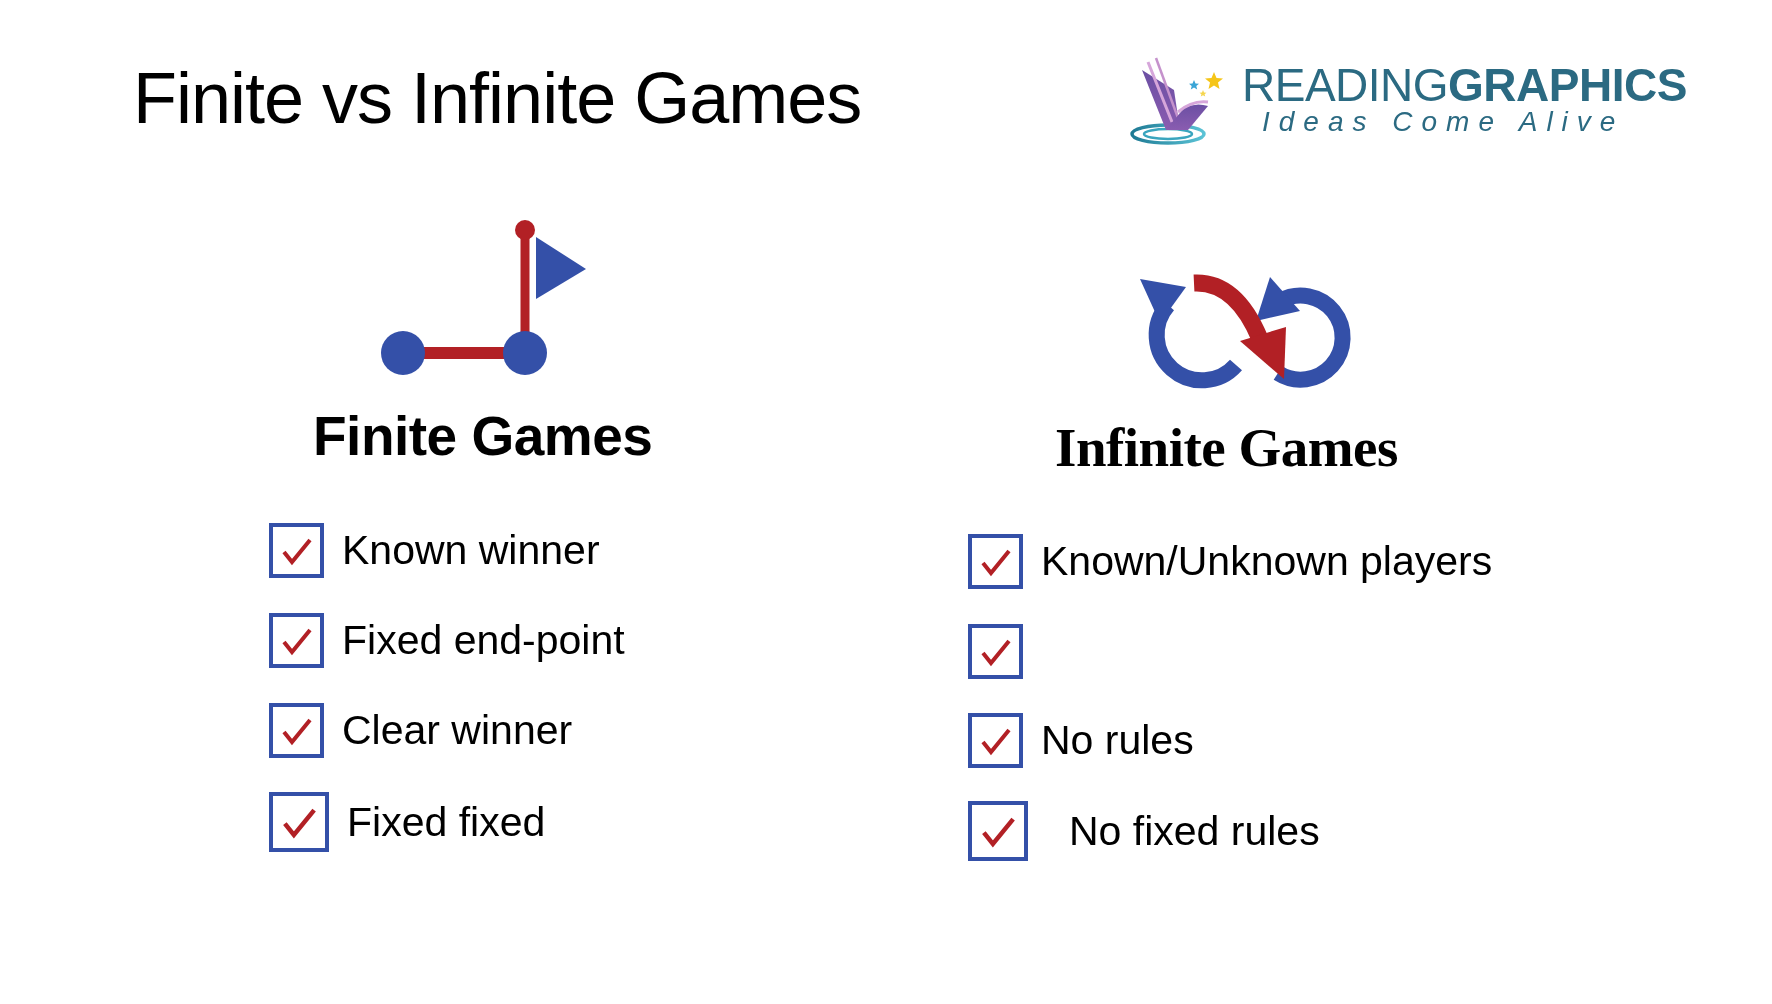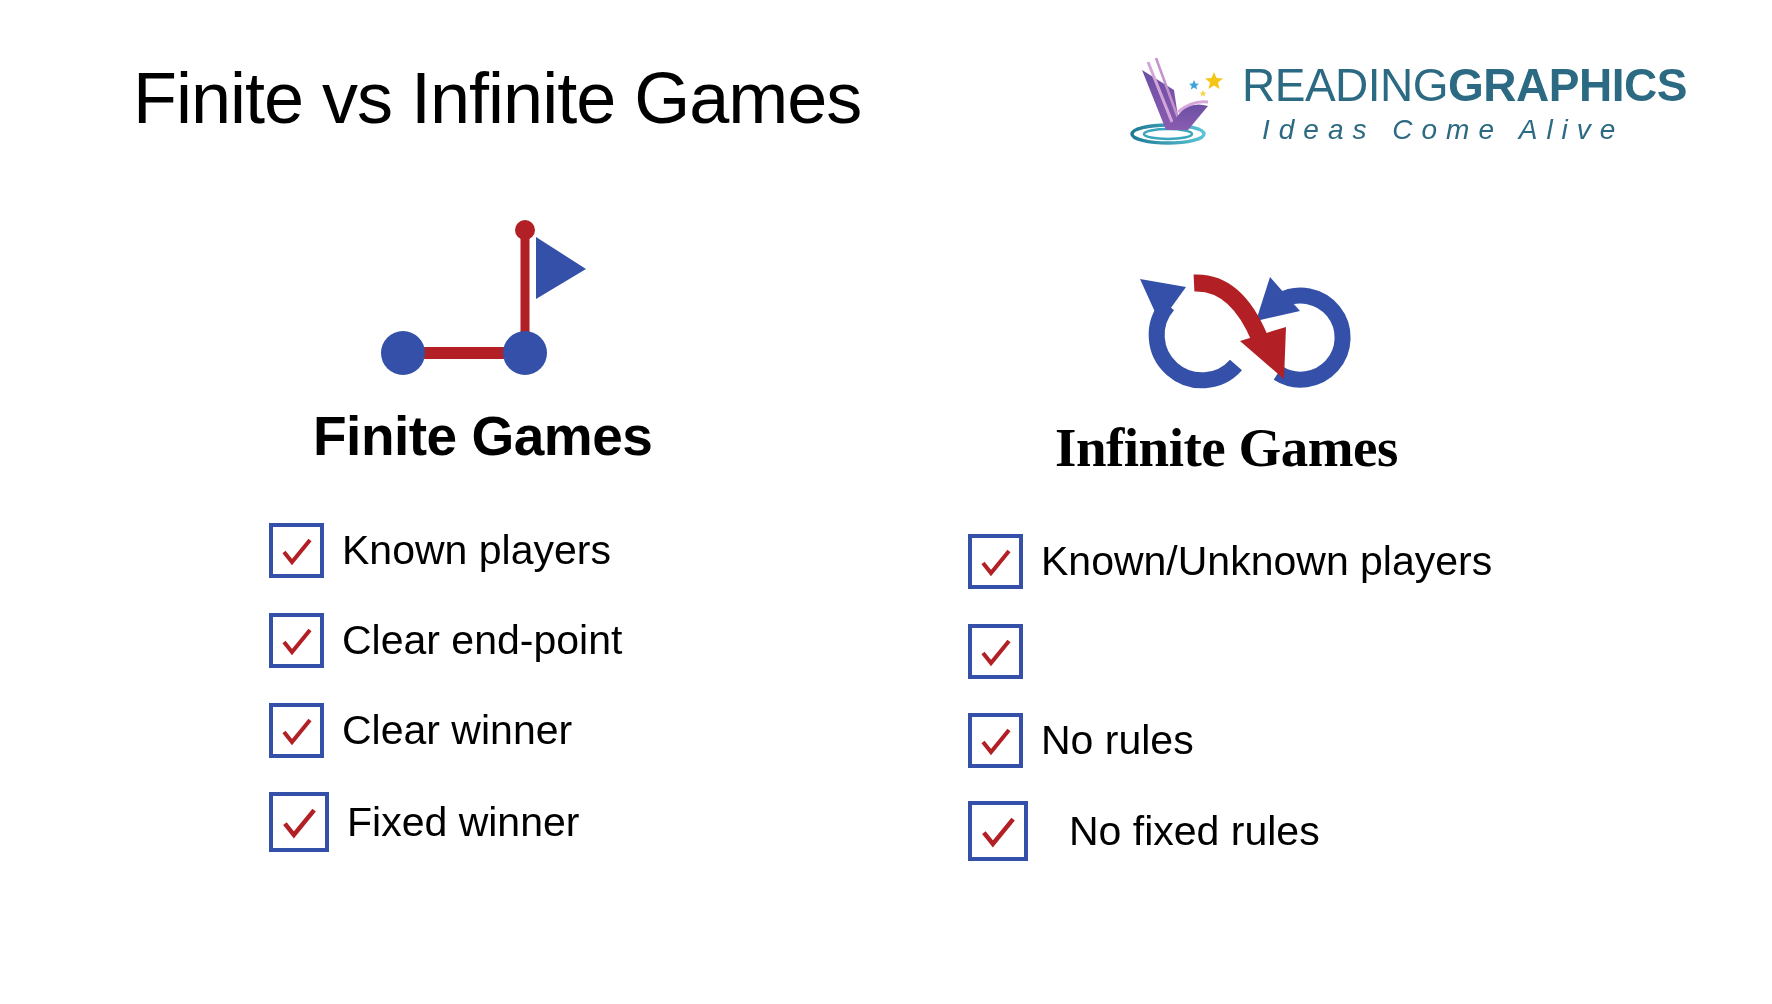--- a/index.html
+++ b/index.html
@@ -5,21 +5,21 @@
   html, body { margin: 0; padding: 0; background: #ffffff; }
   body { width: 1772px; height: 1004px; position: relative; overflow: hidden;
          font-family: "Liberation Sans", "DejaVu Sans", sans-serif; color: #000; }
   .abs { position: absolute; }
   .page-title { left: 133px; top: 62px; font-size: 72px; font-weight: normal; letter-spacing: -1px; white-space: nowrap; line-height: 1; }
   .logo { left: 1128px; top: 52px; width: 520px; height: 100px; }
   .logo-icon { position: absolute; left: 0; top: 0; width: 105px; height: 100px; }
   .logo-name { position: absolute; left: 114px; top: 10px; font-size: 46px; color: #2B6A82; white-space: nowrap; line-height: 1; letter-spacing: -0.5px; }
   .logo-name .light { font-weight: normal; }
   .logo-name .bold { font-weight: bold; }
-  .logo-tagline { position: absolute; left: 134px; top: 64px; font-size: 28px; color: #2B6A82; font-style: italic; letter-spacing: 9px; white-space: nowrap; line-height: 1; }
+  .logo-tagline { position: absolute; left: 134px; top: 56px; font-size: 28px; color: #2B6A82; font-style: italic; letter-spacing: 9px; white-space: nowrap; line-height: 1; }
   .icon-finite { left: 370px; top: 210px; width: 240px; height: 180px; }
   .icon-infinite { left: 1128px; top: 265px; width: 235px; height: 125px; }
   .col-heading { font-size: 55px; font-weight: bold; white-space: nowrap; line-height: 1; letter-spacing: -0.5px; }
   .heading-finite { left: 313px; top: 409px; }
   .heading-infinite { left: 1055px; top: 420px; font-family: Liberation Serif, serif; }
   .check-row { position: absolute; display: flex; align-items: center; height: 56px; }
   .check-box { box-sizing: border-box; width: 55px; height: 55px; border: 4px solid #3450A8; background: #fff; flex: none; position: relative; }
   .check-box.big { width: 60px; height: 60px; }
   .check-box svg { position: absolute; left: 4px; top: 4px; width: 40px; height: 40px; }
   .check-box.big svg { width: 45px; height: 45px; }
@@ -82,45 +82,45 @@
 
 <div class="abs col-heading heading-finite">Finite Games</div>
 <div class="abs col-heading heading-infinite">Infinite Games</div>
 
 <div class="check-row" style="left:269px; top:522px;">
   <div class="check-box">
     <svg viewBox="0 0 40 40">
         <polyline points="7,21 15,31 33,9" fill="none" stroke="#B22025" stroke-width="4"></polyline>
       </svg>
   </div>
-  <span class="check-label">Known players</span>
+  <span class="check-label">Known winner</span>
 </div>
 <div class="check-row" style="left:269px; top:612px;">
   <div class="check-box">
     <svg viewBox="0 0 40 40">
         <polyline points="7,21 15,31 33,9" fill="none" stroke="#B22025" stroke-width="4"></polyline>
       </svg>
   </div>
-  <span class="check-label">Clear end-point</span>
+  <span class="check-label">Fixed end-point</span>
 </div>
 <div class="check-row" style="left:269px; top:702px;">
   <div class="check-box">
     <svg viewBox="0 0 40 40">
         <polyline points="7,21 15,31 33,9" fill="none" stroke="#B22025" stroke-width="4"></polyline>
       </svg>
   </div>
   <span class="check-label">Clear winner</span>
 </div>
 <div class="check-row" style="left:269px; top:792px; height:60px;">
   <div class="check-box big">
     <svg viewBox="0 0 40 40">
         <polyline points="7,21 15,31 33,9" fill="none" stroke="#B22025" stroke-width="4"></polyline>
       </svg>
   </div>
-  <span class="check-label">Fixed winner</span>
+  <span class="check-label">Fixed fixed</span>
 </div>
 
 <div class="check-row" style="left:968px; top:533px;">
   <div class="check-box">
     <svg viewBox="0 0 40 40">
         <polyline points="7,21 15,31 33,9" fill="none" stroke="#B22025" stroke-width="4"></polyline>
       </svg>
   </div>
   <span class="check-label">Known/Unknown players</span>
 </div>

